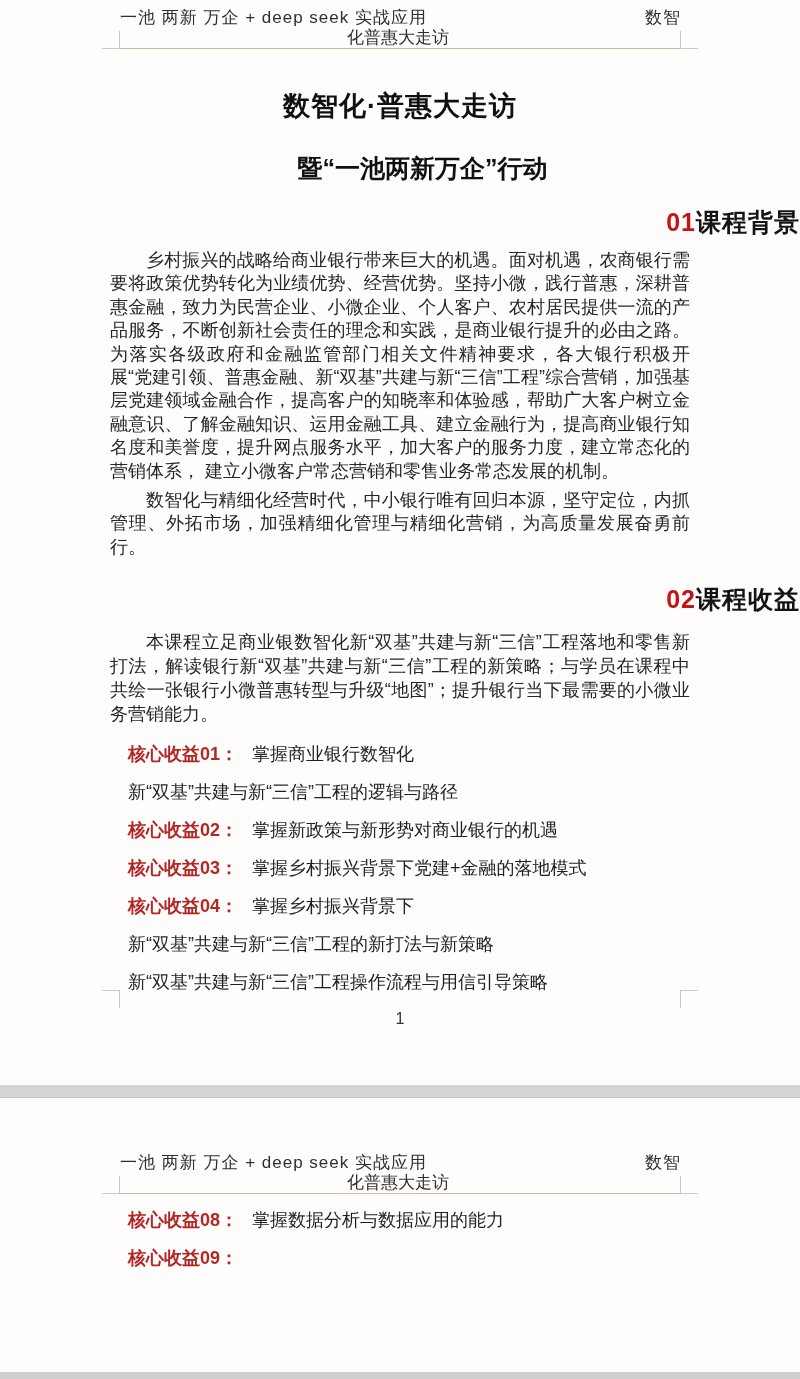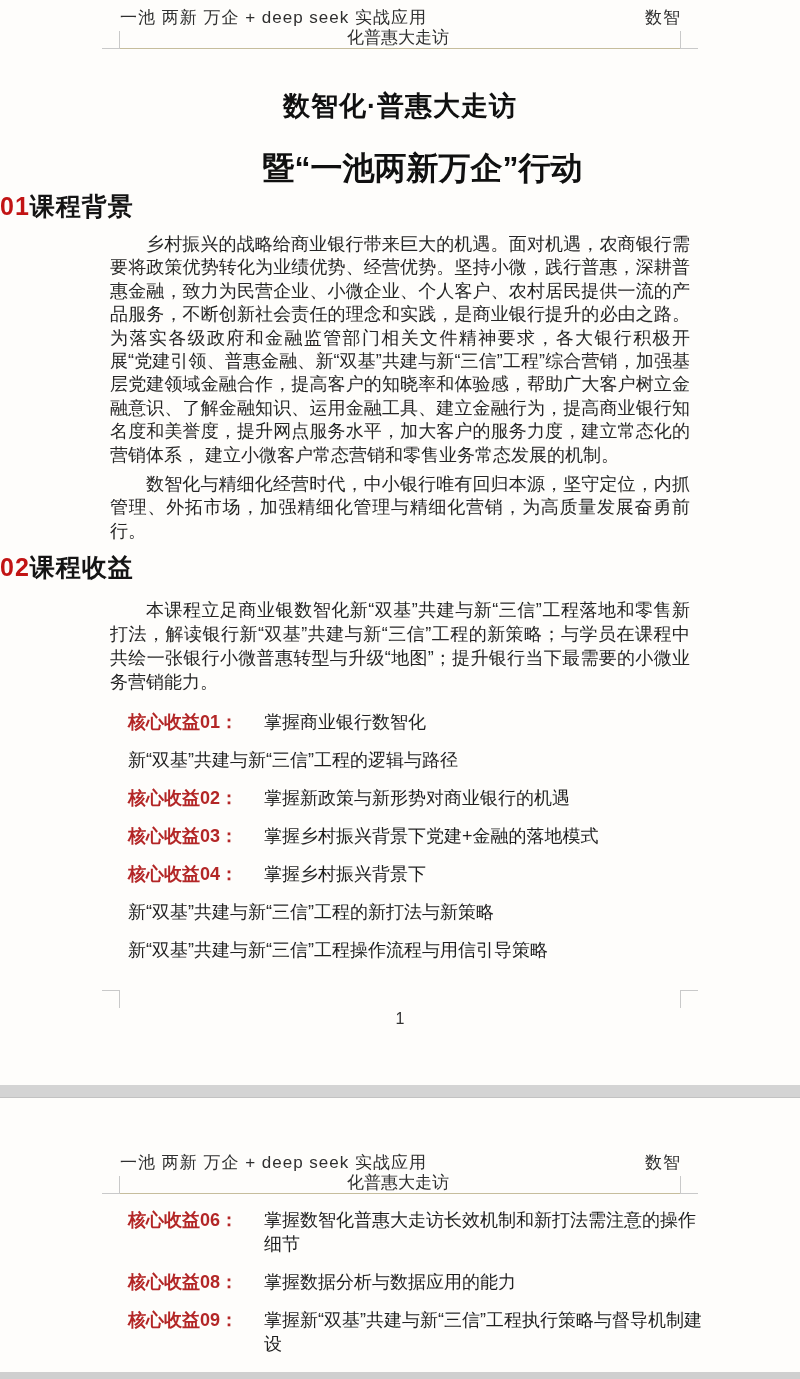--- a/index.html
+++ b/index.html
@@ -17,31 +17,31 @@
   .hdr-line1 { display:flex; justify-content:space-between; font-size:17px; line-height:20px; padding-left:15px; padding-right:10px; letter-spacing:1px; }
   .hdr-line2 { text-align:center; font-size:17px; line-height:20px; }
 
   .mark { position:absolute; width:18px; height:18px; }
   .mark.tl { border-right:1px solid #c9c9c9; border-bottom:1px solid #c9c9c9; }
   .mark.tr { border-left:1px solid #c9c9c9; border-bottom:1px solid #c9c9c9; }
   .mark.bl { border-right:1px solid #c9c9c9; border-top:1px solid #c9c9c9; }
   .mark.br { border-left:1px solid #c9c9c9; border-top:1px solid #c9c9c9; }
 
   .doc-title { margin-top:42px; text-align:center; font-size:27px; font-weight:bold; line-height:30px; color:#101010; letter-spacing:1px; }
-  .doc-subtitle { margin-top:33px; text-align:center; font-size:32px; font-weight:bold; line-height:28px; color:#101010;padding-left:45px; }
-  .section-heading { margin-top:10px; text-align:left; font-size:25px; font-weight:bold; line-height:28px; color:#141414; letter-spacing:1px; }
+  .doc-subtitle { margin-top:33px; text-align:center; font-size:25px; font-weight:bold; line-height:28px; color:#101010;padding-left:45px; }
+  .section-heading { margin-top:26px; text-align:right; font-size:25px; font-weight:bold; line-height:28px; color:#141414; letter-spacing:1px;padding-left:20px; }
   .sec-num { color:#c21414; }
 
   .para { margin:13px 110px 0 110px; font-size:18px; line-height:23.4px; text-align:justify; text-indent:2em; color:#262626; }
   .para.p2 { margin-top:6px; }
   .para.p3 { margin-top:17px; line-height:24px; }
 
   .benefits { margin-top:16px; }
   .page-2 .benefits { margin-top:14px; }
-  .benefit-row { display:flex; align-items:baseline; padding-left:128px; padding-right:90px; font-size:18px; line-height:24px; margin-bottom:14px; color:#1f1f1f;gap:12px; }
+  .benefit-row { display:flex; align-items:baseline; padding-left:128px; padding-right:90px; font-size:18px; line-height:24px; margin-bottom:14px; color:#1f1f1f; }
   .benefit-label { color:#b32626; font-weight:bold; margin-right:14px; white-space:nowrap; }
   .benefit-cont { }
 
   .page-number { position:absolute; top:1010px; left:0; width:100%; text-align:center; font-size:16px; color:#333; }
   .bottom-strip { position:absolute; left:0; bottom:0; width:100%; height:7px; background:#cfcfcf; }
 </style>
 </head>
 <body>
 
 <div class="canvas">
@@ -114,29 +114,24 @@
         <span>数智</span>
       </div>
       <div class="hdr-line2">化普惠大走访</div>
     </div>
 
     <div class="mark tl" style="left:102px; top:78px;"></div>
     <div class="mark tr" style="left:680px; top:78px;"></div>
 
     <div class="benefits">
       <div class="benefit-row">
-        <span class="benefit-label">核心收益06：</span>
-        <span class="benefit-text">掌握数智化普惠大走访长效机制和新打法需注意的操作细节</span>
-      </div>
-      <div class="benefit-row">
         <span class="benefit-label">核心收益08：</span>
         <span class="benefit-text">掌握数据分析与数据应用的能力</span>
       </div>
       <div class="benefit-row">
         <span class="benefit-label">核心收益09：</span>
-        <span class="benefit-text">掌握新“双基”共建与新“三信”工程执行策略与督导机制建设</span>
       </div>
 
     </div>
   </div>
 
   <div class="bottom-strip"></div>
 </div>
 
 </body></html>

